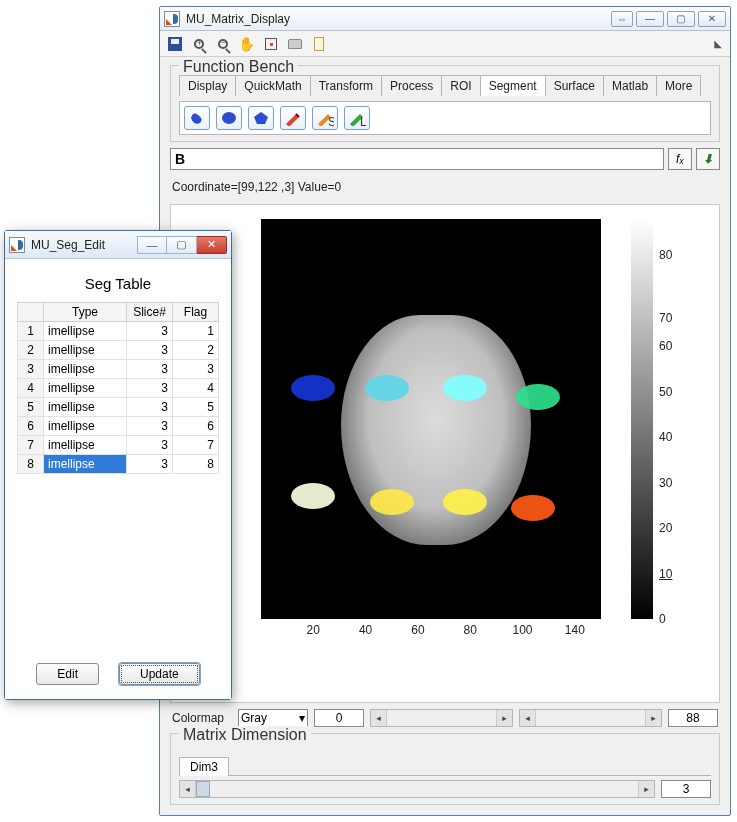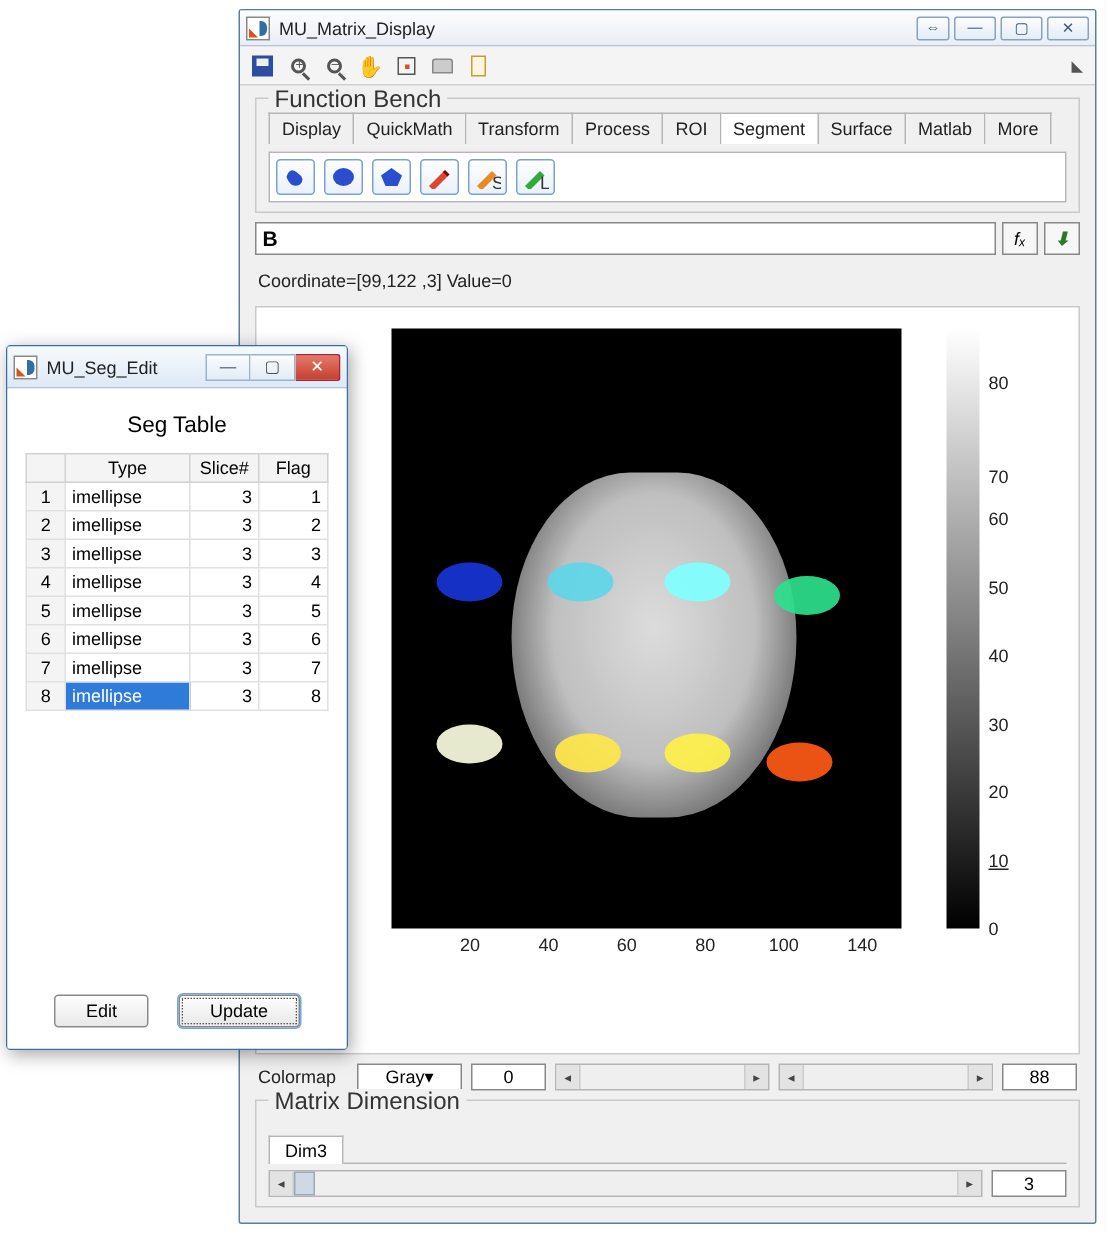--- a/index.html
+++ b/index.html
@@ -99,21 +99,21 @@
   .xtick { position:absolute; top:418px; font-size:12px; color:#222; transform:translateX(-50%); }
   
   .colorbar { position:absolute; left:460px; top:14px; width:22px; height:400px;
     background: linear-gradient(to top, #000 0%, #fff 100%);
     border: none; }
   .cbar-tick { position:absolute; left:488px; font-size:12px; color:#222; transform:translateY(-50%); }
 
   
   .cm-row { display:flex; align-items:center; gap:6px; padding:0 2px; }
   .cm-label { width:60px; text-align:left; color:#222; }
-  .cm-select { width:70px; border:1px solid #888; background:#fff; padding:1px 2px; display:flex; justify-content:center; align-items:center; }
+  .cm-select { width:70px; border:1px solid #888; background:#fff; padding:1px 2px; display:flex; justify-content:space-between; align-items:center; }
   .cm-num { width:50px; border:1px solid #888; background:#fff; text-align:center; padding:1px 0; }
   .hscroll { flex:1; height:18px; border:1px solid #b5b5b5; background:#efefef; position:relative; }
   .hscroll .larr, .hscroll .rarr { position:absolute; top:0; width:16px; height:100%;
     display:flex; align-items:center; justify-content:center; background:#e3e3e3; border:0; font-size:9px; color:#444; }
   .hscroll .larr { left:0; border-right:1px solid #ccc; }
   .hscroll .rarr { right:0; border-left:1px solid #ccc; }
   .dim-tab { display:inline-block; padding:2px 10px; border:1px solid #b5b5b5; border-bottom:none; background:#fff; margin-bottom:-1px; }
   .dim-scroll-row { display:flex; gap:6px; align-items:center; }
   .dim-scroll { flex:1; height:18px; border:1px solid #b5b5b5; background:#efefef; position:relative; }
   .dim-scroll .larr, .dim-scroll .rarr { position:absolute; top:0; width:16px; height:100%;

